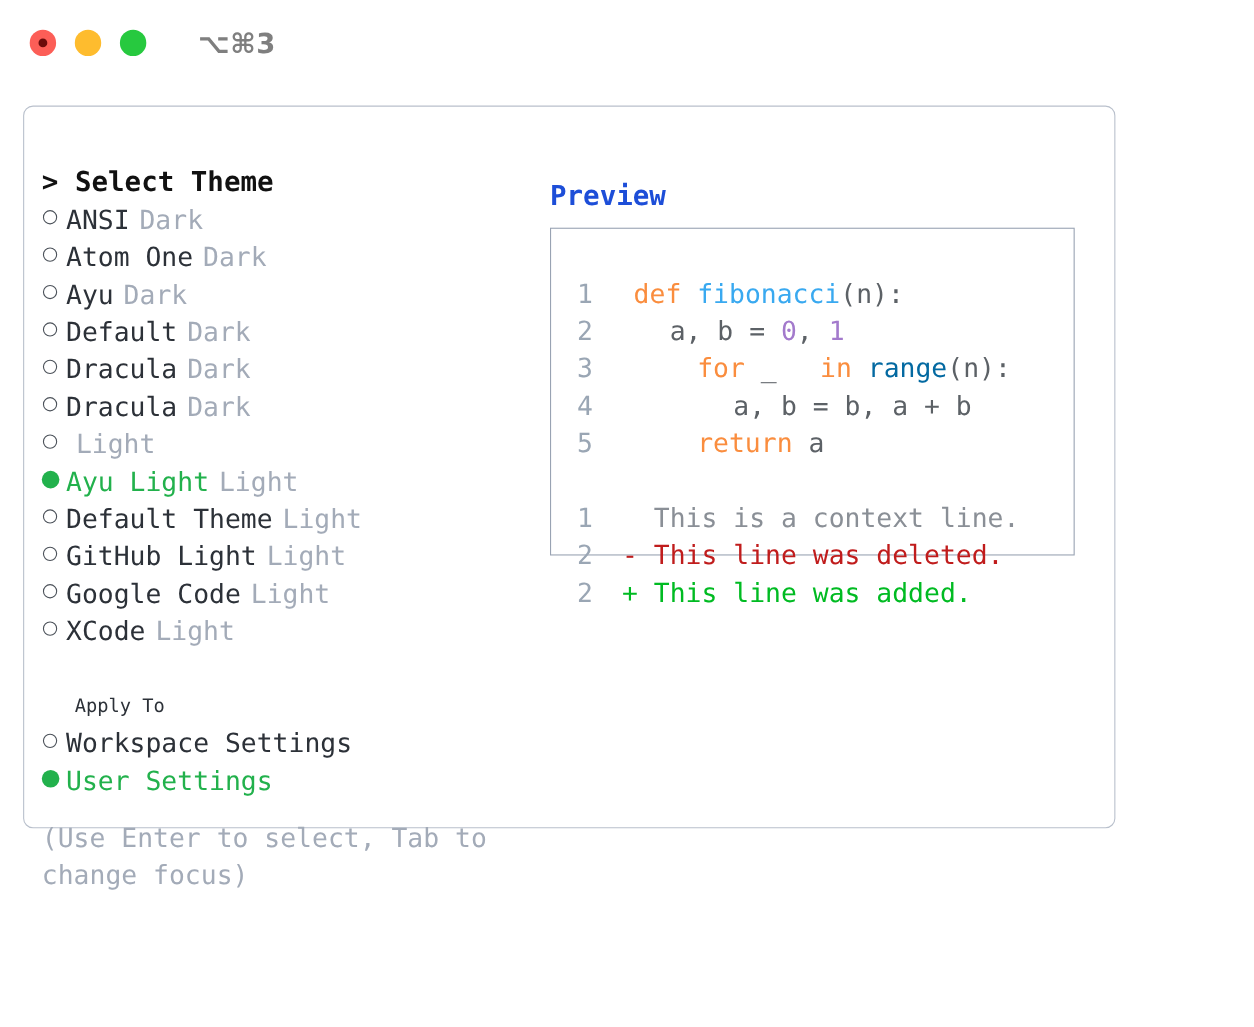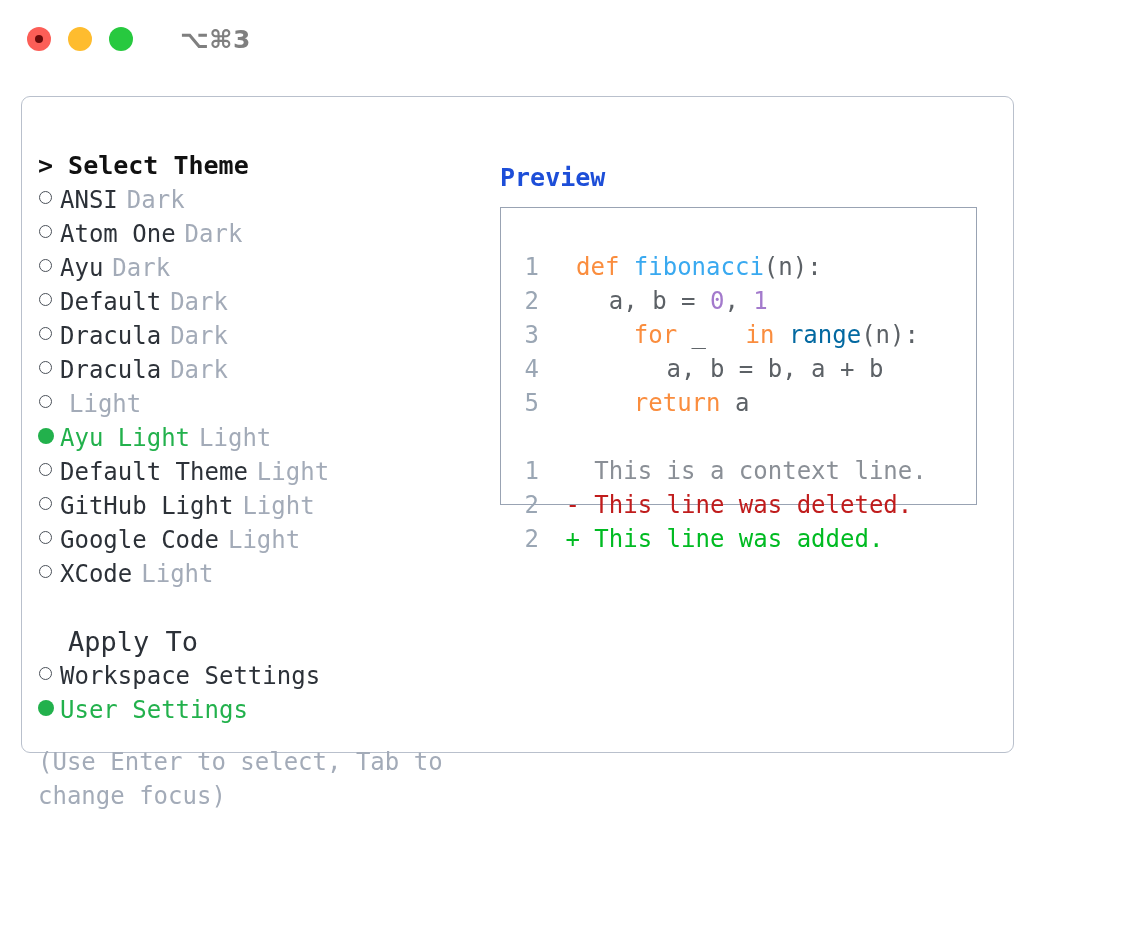--- a/index.html
+++ b/index.html
@@ -161,21 +161,21 @@
     color: #22b14c;
   }
   .opt-kind {
     color: #a3abb8;
     margin-left: 9px;
   }
 
   .gap-block { height: 34px; }
 
   .apply-head {
-    font-size: 27px;
+    font-size: 17px;
     color: #2c3138;
     line-height: 34px;
     padding-left: 30px;
     white-space: pre;
   }
 
   .hint {
     margin-top: 18px;
     font-size: 24px;
     line-height: 34px;

